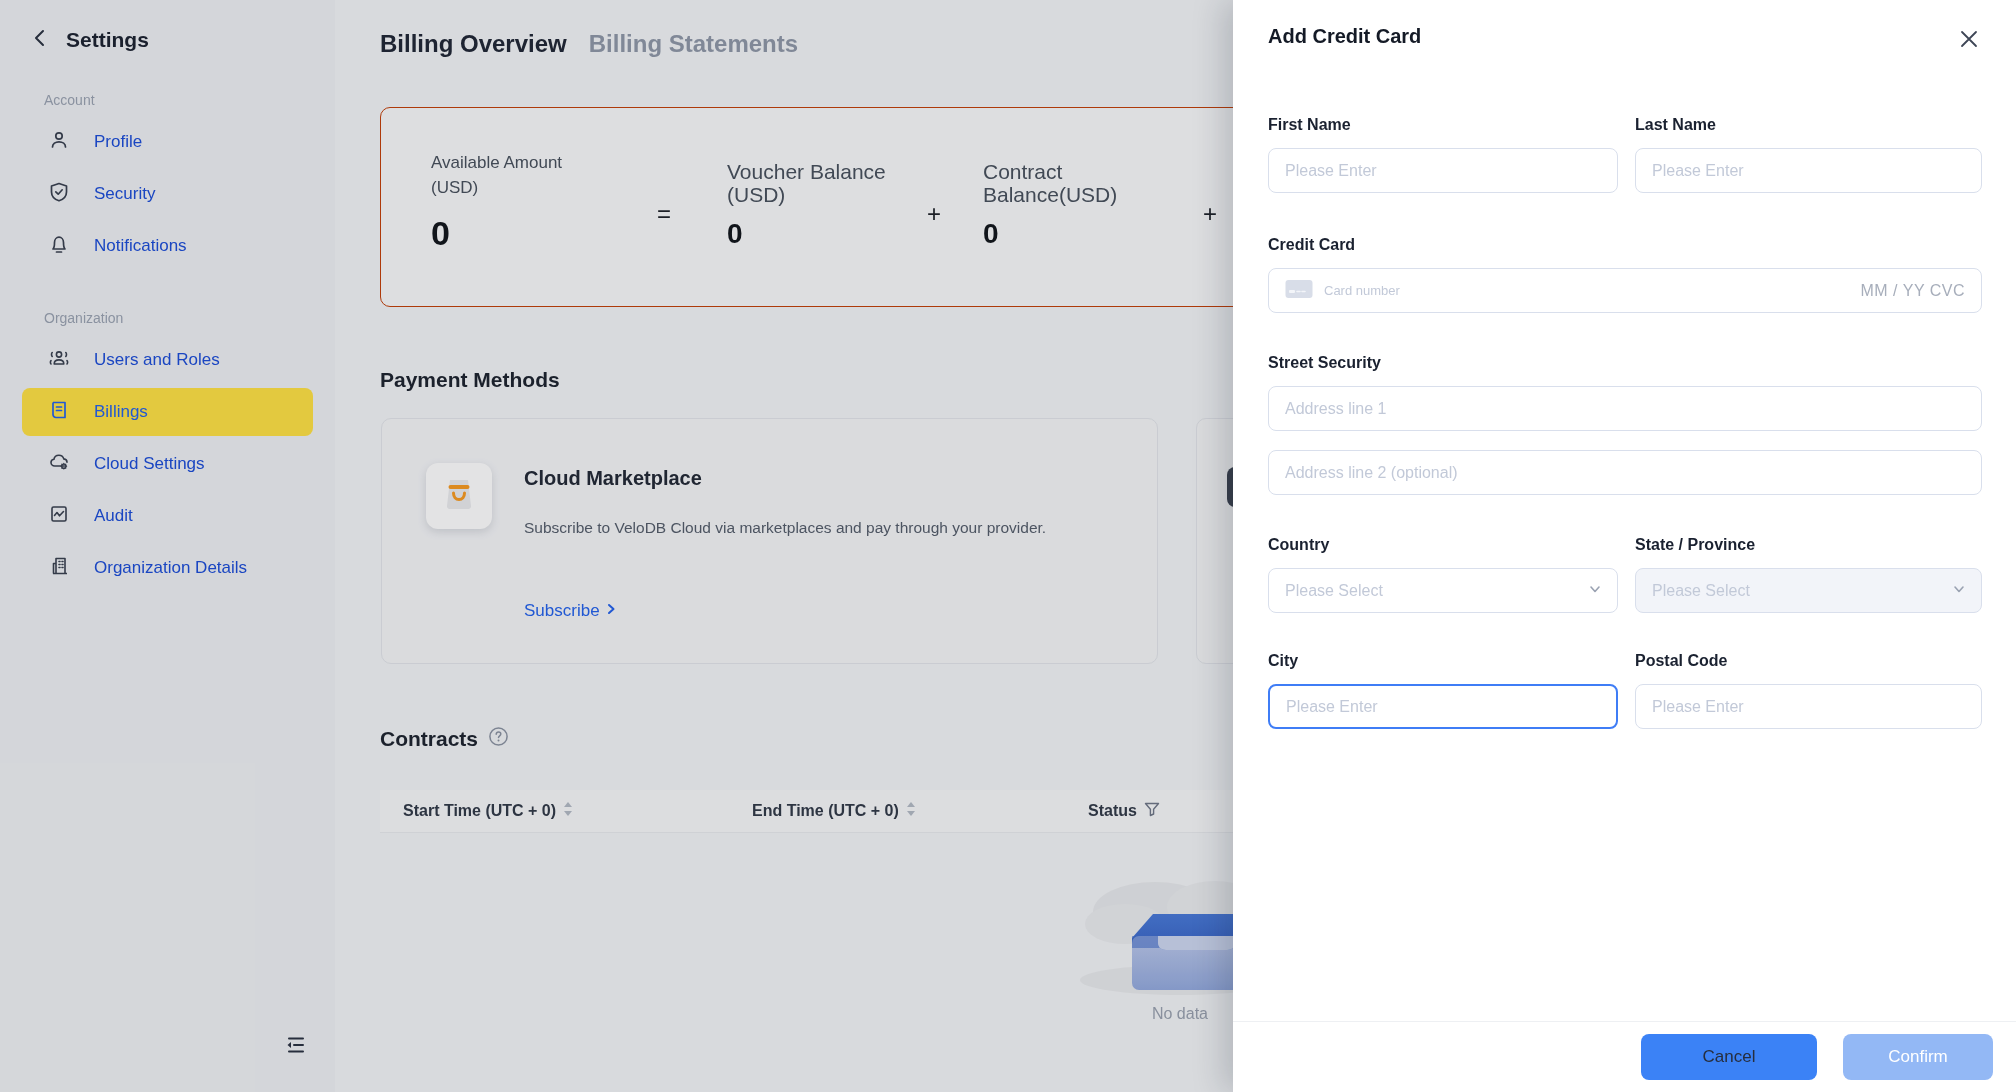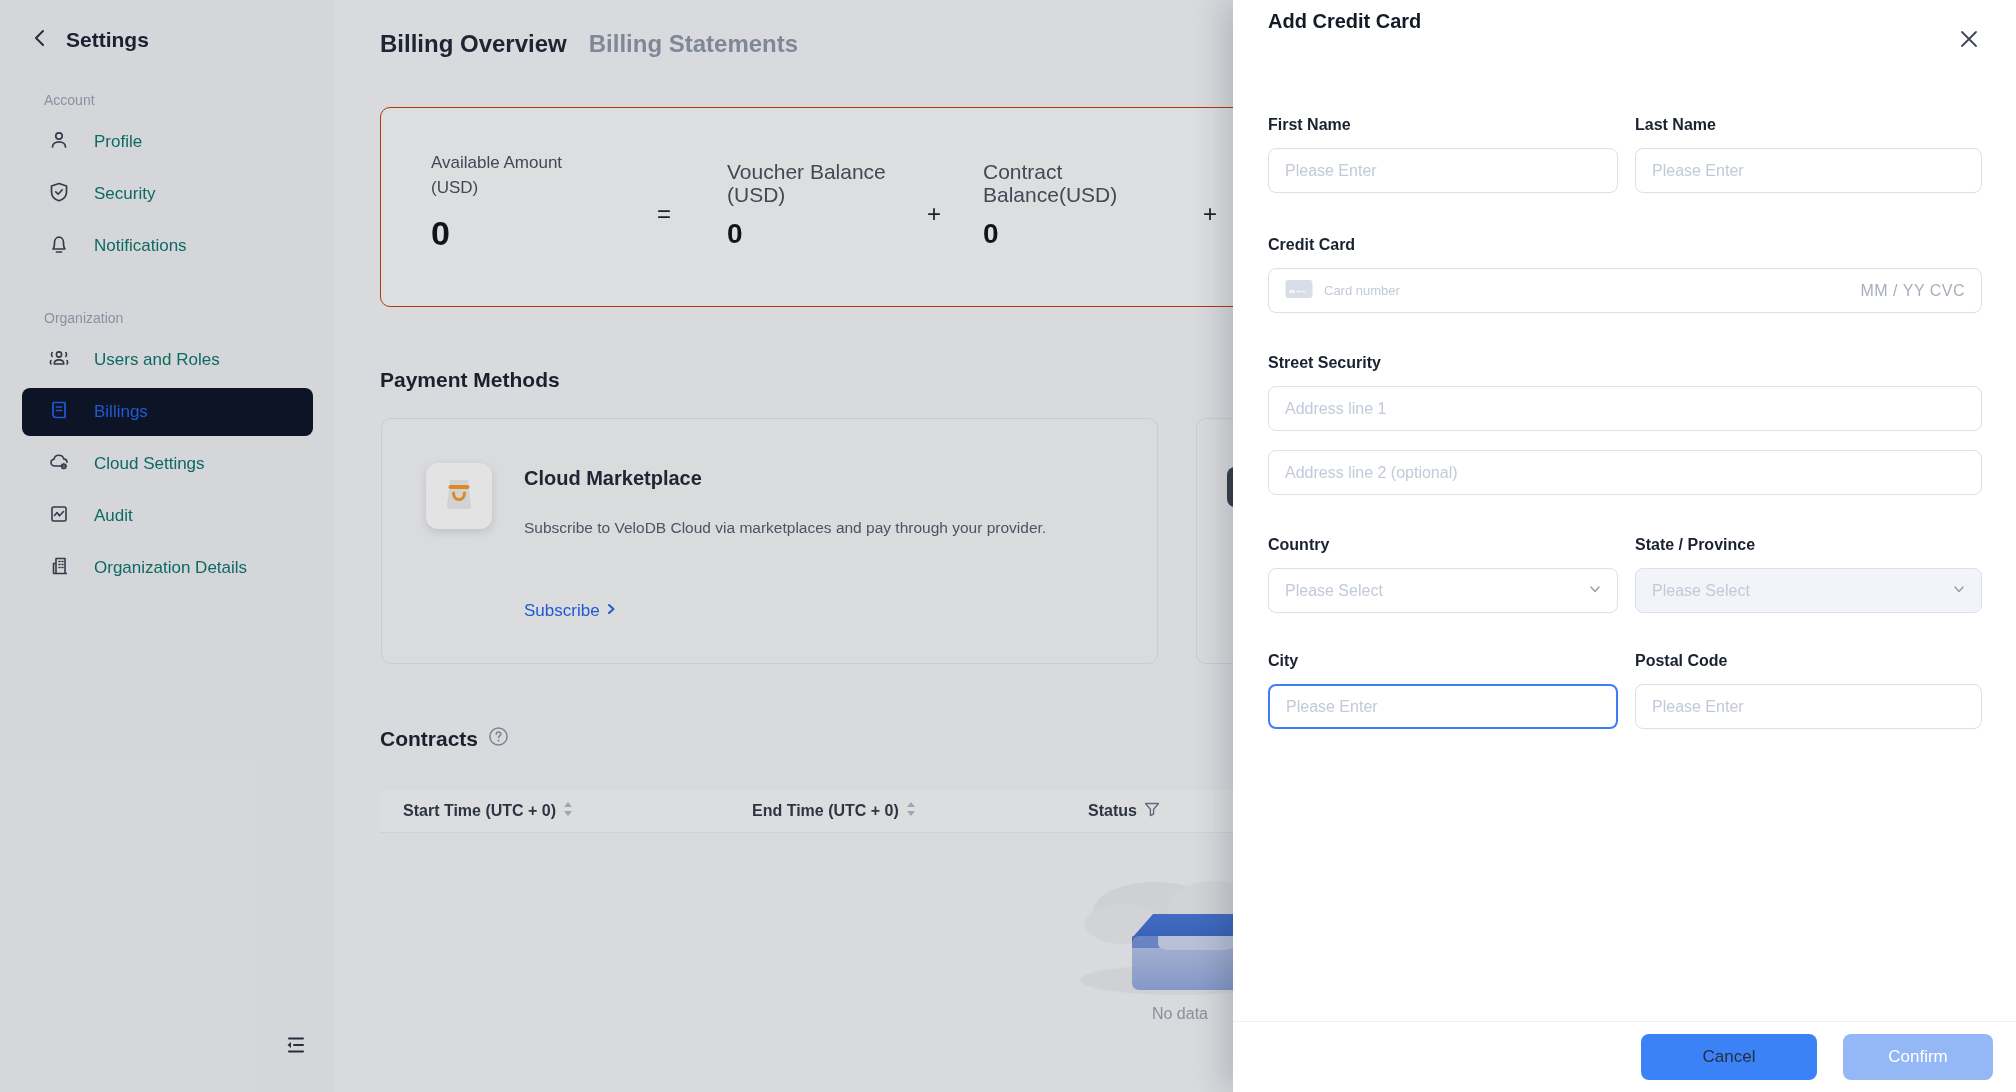--- a/index.html
+++ b/index.html
@@ -6,23 +6,23 @@
   html,body { width:2016px; height:1092px; }
   body { font-family:"Liberation Sans", sans-serif; }
   .screen { position:relative; width:2016px; height:1092px; overflow:hidden; background:#f1f3f6; }
 
   
   .sidebar { position:absolute; left:0; top:0; width:335px; height:1092px; background:#edeff3; }
   .sb-header { display:flex; align-items:center; gap:16px; padding:28px 0 0 30px; }
   .sb-title { font-size:21px; font-weight:bold; color:#1d2433; }
   .sb-section { padding:0 0 0 44px; margin-top:40px; font-size:14px; color:#9aa3b3; }
   .sb-items { margin-top:10px; }
-  .sb-item { display:flex; align-items:center; gap:24px; height:48px; margin:4px 22px; padding-left:26px; border-radius:8px; font-size:17px; color:#0f766e; cursor:pointer; }
+  .sb-item { display:flex; align-items:center; gap:24px; height:48px; margin:4px 22px; padding-left:26px; border-radius:8px; font-size:17px; color:#1d4ed8; cursor:pointer; }
   .sb-item svg { flex:0 0 auto; }
-  .sb-item.active { background:#0f172a; color:#2563eb; }
+  .sb-item.active { background:#fde047; color:#2563eb; }
   .sb-item.active svg path, .sb-item.active svg circle, .sb-item.active svg rect, .sb-item.active svg polyline { stroke:#2563eb; }
   .sb-fold { position:absolute; right:26px; bottom:30px; cursor:pointer; }
 
   
   .main { position:absolute; left:335px; top:0; right:0; bottom:0; background:#f1f3f6; }
   .tabs { position:absolute; left:45px; top:30px; display:flex; gap:22px; }
   .tab { font-size:24px; font-weight:600; cursor:pointer; }
   .tab.active { color:#222938; }
   .tab.inactive { color:#8f98a9; }
 
@@ -48,21 +48,21 @@
   .th1 { margin-left:23px; width:349px; }
   .th2 { width:336px; }
   .empty-wrap { position:absolute; left:720px; top:852px; width:250px; height:180px; }
   .no-data { position:absolute; left:745px; top:1005px; width:200px; text-align:center; font-size:16px; color:#99a1b0; }
 
   
   .overlay { position:absolute; inset:0; background:rgba(0,0,0,0.10); z-index:10; }
 
   
   .drawer { position:absolute; left:1233px; top:0; width:783px; height:1092px; background:#ffffff; z-index:20; box-shadow:-10px 0 30px rgba(15,25,45,0.18); }
-  .dw-title { position:absolute; left:35px; top:10px; font-size:20px; font-weight:bold; color:#141a26; }
+  .dw-title { position:absolute; left:35px; top:25px; font-size:20px; font-weight:bold; color:#141a26; }
   .dw-close { position:absolute; right:36px; top:28px; cursor:pointer; }
   .fld-label { position:absolute; font-size:16px; font-weight:600; color:#1a2130; }
   .inp { position:absolute; height:45px; border:1.5px solid #d9dfec; border-radius:8px; background:#fff; font-size:16px; color:#2a3242; padding:8px 16px; outline:none; font-family:"Liberation Sans", sans-serif; }
   .inp::placeholder { color:#c2c9d8; opacity:1; }
   .inp.focused { border:2px solid #3f7df6; }
   .col1 { left:35px; width:350px; }
   .col2 { left:402px; width:347px; }
   .fullw { left:35px; width:714px; }
   .cc-box { position:absolute; left:35px; width:714px; height:45px; border:1.5px solid #d9dfec; border-radius:8px; display:flex; align-items:center; padding:0 16px; gap:11px; }
   .cc-ph { font-size:13px; color:#c2c9d8; flex:1; }

